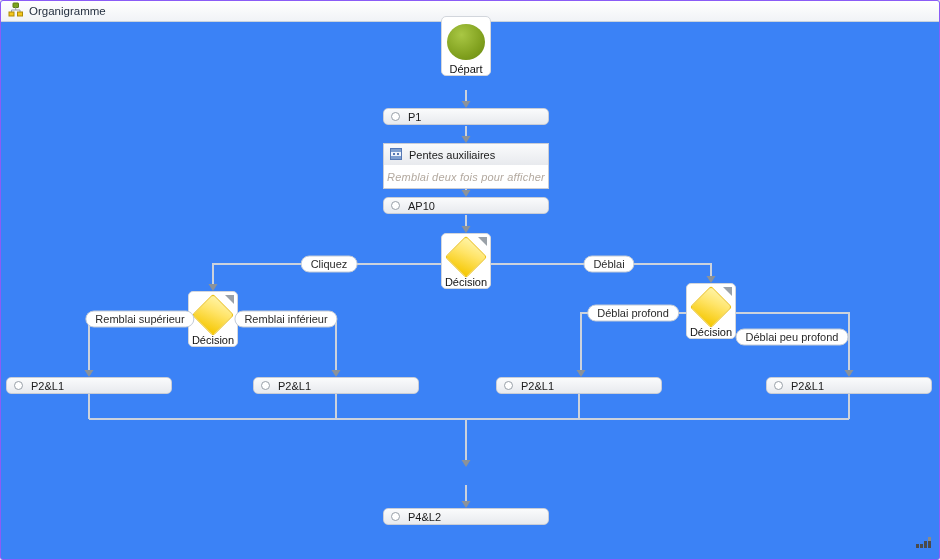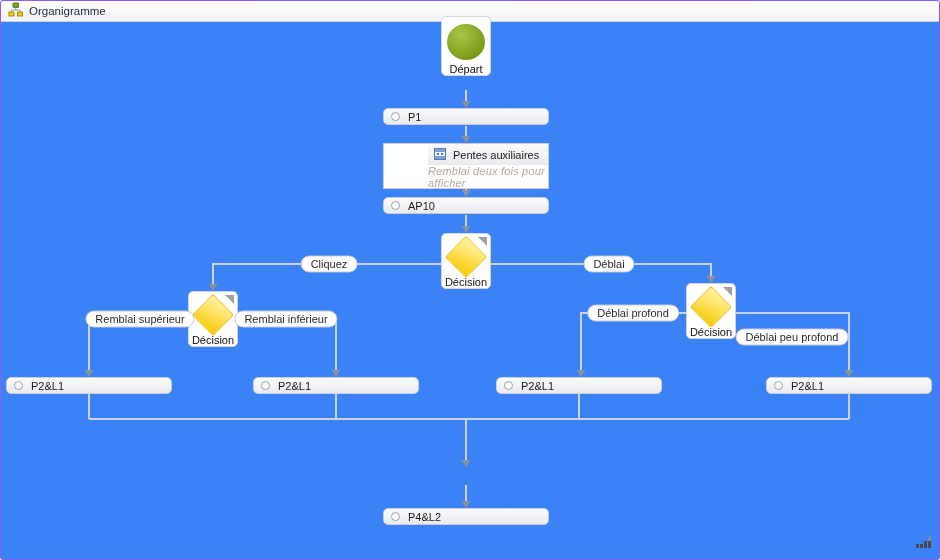--- a/index.html
+++ b/index.html
@@ -137,21 +137,21 @@
     <div class="big-node" style="left:440px; top:15px; width:50px; height:60px;">
       <div class="start-circle"></div>
       <div class="node-label">Départ</div>
     </div>
 
     <div class="task-box" style="left:382px; top:107px;">
       <span class="radio-icon"></span>
       <span>P1</span>
     </div>
 
-    <div class="sub-box" style="left:382px; top:142px;padding-left:44px;">
+    <div class="sub-box" style="left:382px; top:142px;">
       <div class="sub-head">
         <span>
           <svg width="12" height="12" viewBox="0 0 12 12">
             <rect x="0.5" y="0.5" width="11" height="11" fill="#eef3fb" stroke="#5578b4" stroke-width="1"></rect>
             <rect x="1" y="1" width="10" height="3" fill="#7e9fd0"></rect>
             <rect x="1" y="8" width="10" height="3" fill="#7e9fd0"></rect>
             <rect x="3" y="5" width="2" height="2" fill="#5578b4"></rect>
             <rect x="7" y="5" width="2" height="2" fill="#5578b4"></rect>
           </svg>
         </span>

